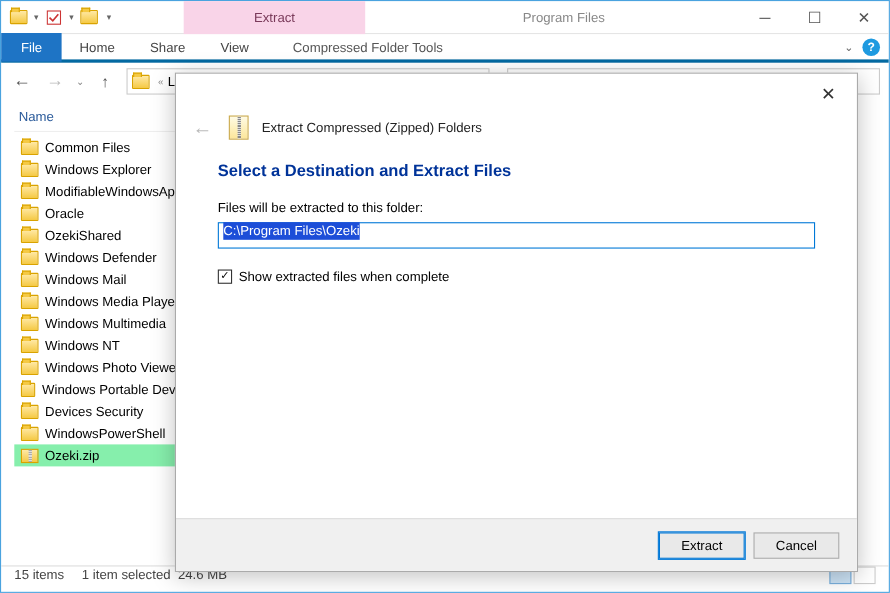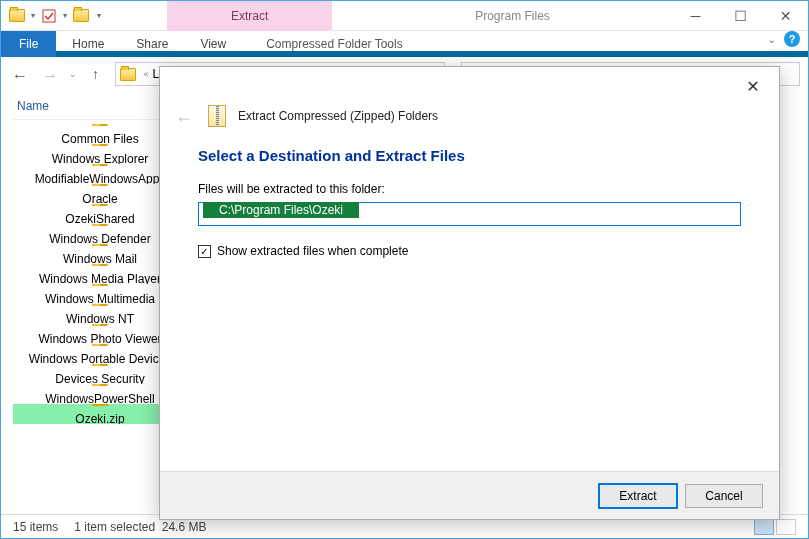--- a/index.html
+++ b/index.html
@@ -11,21 +11,21 @@
 .qat-icon { width: 20px; height: 20px; display: flex; align-items: center; justify-content: center; }
 .folder-sm { width: 16px; height: 13px; background: linear-gradient(#ffe9a6,#f5c944); border: 1px solid #d9a300; border-radius: 1px; position: relative; }
 .folder-sm::before { content:""; position:absolute; top:-3px; left:0; width:6px; height:3px; background:#f5c944; border:1px solid #d9a300; border-bottom:none; }
 .qat-dd { font-size: 8px; color: #666; }
 .ribbon-context { height: 30px; flex: 0 0 165px; background: #f9d4e8; display: flex; align-items: center; justify-content: center; color: #7a3a5a; font-size: 12px; margin-left: 60px; }
 .wintitle { flex: 1; text-align: center; padding-left: 20px; color: #888; font-size: 12px; }
 .winbtns { display: flex; }
 .winbtn { width: 45px; height: 29px; display: flex; align-items: center; justify-content: center; color: #555; font-size: 14px; }
 
 
-.ribbontabs { height: 26px; display: flex; align-items: flex-start; border-bottom: 6px solid #0369a1; }
+.ribbontabs { height: 26px; display: flex; align-items: center; border-bottom: 3px solid #0369a1; }
 .tab-file { background: #1e74c5; color: #fff; padding: 0 18px; height: 26px; display: flex; align-items: center; font-size: 12px; }
 .rtab { padding: 0 16px; height: 26px; display: flex; align-items: center; color: #444; font-size: 12px; }
 .rtab.context { color: #555; }
 .ribbon-right { margin-left: auto; display: flex; align-items: center; padding-right: 8px; gap: 8px; }
 .chev { font-size: 10px; color: #666; }
 .help { width:16px; height:16px; border-radius:50%; background:#1e9ae0; color:#fff; display:flex; align-items:center; justify-content:center; font-size:11px; font-weight:bold; }
 
 
 .navbar { height: 34px; display: flex; align-items: center; padding: 0 8px; gap: 8px; }
 .navarrow { width: 22px; height: 22px; display:flex; align-items:center; justify-content:center; color:#bbb; font-size:16px; }
@@ -33,46 +33,46 @@
 .navup { color:#555; font-size:14px; }
 .addr { flex: 0 0 330px; height: 24px; border: 1px solid #ccc; display: flex; align-items: center; padding: 0 4px; }
 .addr .folder-sm { margin-right: 4px; }
 .addr-chev { color:#888; font-size:9px; margin: 0 4px; }
 .searchbox { flex: 1; height: 24px; border: 1px solid #ccc; margin-left: 8px; }
 
 
 .content { display: flex; height: calc(100% - 30px - 26px - 34px - 24px); }
 .filepane { width: 180px; padding: 4px 0 4px 12px; overflow: hidden; }
 .col-header { color: #2a5a9a; font-size: 12px; padding: 4px 0 6px 4px; border-bottom: 1px solid #eee; margin-bottom: 4px; }
-.frow { display: flex; align-items: center; height: 20px; padding-left: 6px; gap: 6px; white-space: nowrap; overflow: hidden; flex-direction: column; }
+.frow { display: flex; align-items: center; height: 20px; padding-left: 6px; gap: 6px; white-space: nowrap; overflow: hidden; }
 .frow.selected { background: #86efac; }
 .zip-sm { width:16px; height:13px; background: linear-gradient(#ffe9a6,#f5c944); border:1px solid #d9a300; position:relative; }
 .zip-sm::after { content:""; position:absolute; left:6px; top:0; width:3px; height:100%; background: repeating-linear-gradient(#aaa, #aaa 1px, #ddd 1px, #ddd 2px); }
 
 
-.status { position:absolute; bottom:0; left:0; right:0; height:24px; border-top:1px solid #ddd; display:flex; align-items:center; padding:0 12px; font-size:12px; color:#444; gap: 16px; }
+.status { position:absolute; bottom:0; left:0; right:0; height:24px; border-top:1px solid #ddd; display:flex; align-items:flex-start; padding:0 12px; font-size:12px; color:#444; gap: 16px; }
 .status-right { margin-left:auto; display:flex; gap:2px; }
 .viewbtn { width:20px; height:16px; border:1px solid #ccc; }
 .viewbtn.active { background:#cde4f7; border-color:#7ab0dd; }
 
 
 .dialog { position:absolute; left:158px; top:65px; width:621px; height:454px; background:#fff; border:1px solid #aaa; box-shadow: 0 4px 20px rgba(0,0,0,0.25); display:flex; flex-direction:column; }
 .dlg-titlebar { height:38px; display:flex; align-items:center; justify-content:flex-end; padding:0 6px; }
 .dlg-close { width:40px; height:30px; display:flex; align-items:center; justify-content:center; font-size:16px; color:#333; }
 .dlg-header { display:flex; align-items:center; padding: 0 22px 14px 12px; gap:12px; }
 .dlg-back { color:#bbb; font-size:18px; width:24px; text-align:center; }
 .dlg-zip-icon { width:18px; height:22px; background:linear-gradient(#fffbe5,#fce69a); border:1px solid #caa94a; position:relative; }
 .dlg-zip-icon::after { content:""; position:absolute; left:7px; top:0; width:3px; height:100%; background:repeating-linear-gradient(#888,#888 1px,#ddd 1px,#ddd 2px); }
 .dlg-title { font-size:12px; color:#222; }
 .dlg-body { flex:1; padding: 6px 38px; }
 .dlg-heading { color:#003399; font-size:15px; margin-bottom: 18px; font-weight: bold; }
 .dlg-label { font-size:12px; margin-bottom:6px; }
 .dlg-row { display:flex; gap:12px; margin-bottom: 18px; }
 .dlg-input { flex:1; height:24px; border:1px solid #0078d7; padding:0 4px; font-size:12px; }
-.dlg-input .selected-text { background:#15803d; color:#fff; padding:1px 16px; }
+.dlg-input .selected-text { background:#1d4ed8; color:#fff; padding:1px 0; }
 .browse-btn { width:88px; height:24px; background:#e9e9e9; border:1px solid #adadad; font-size:12px; }
 .chk-row { display:flex; align-items:center; gap:6px; font-size:12px; }
 .chkbox { width:13px; height:13px; border:1px solid #333; display:flex; align-items:center; justify-content:center; font-size:10px; }
 .dlg-footer { height:48px; background:#f0f0f0; border-top:1px solid #ddd; display:flex; align-items:center; justify-content:flex-end; padding:0 16px; gap:8px; }
 .dlg-btn { width:78px; height:24px; background:#e9e9e9; border:1px solid #adadad; font-size:12px; }
 .dlg-btn.primary { border:1px solid #0078d7; outline:1px solid #0078d7; }
 </style>
 </head>
 <body>
 

